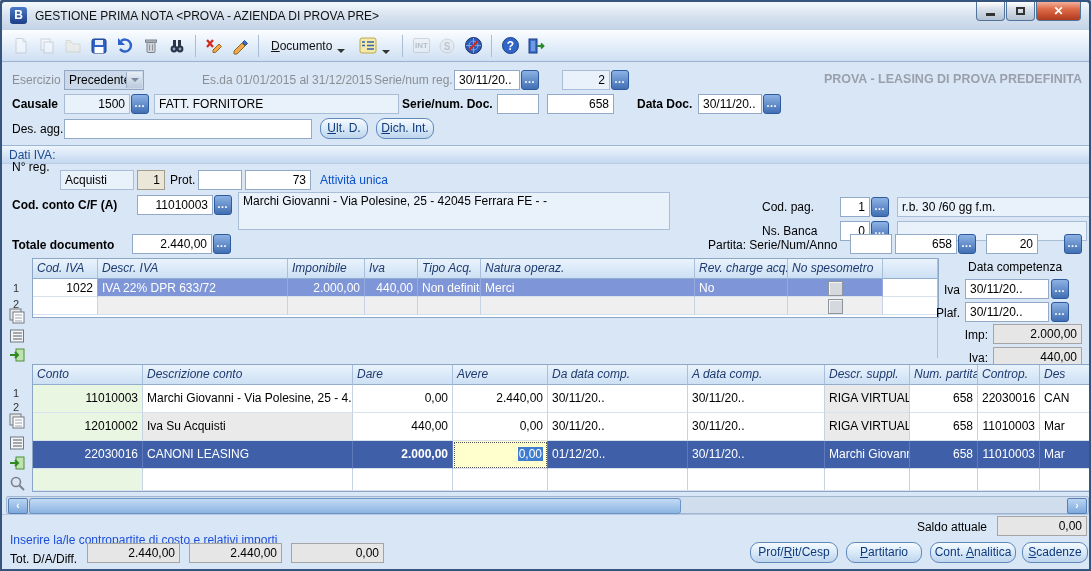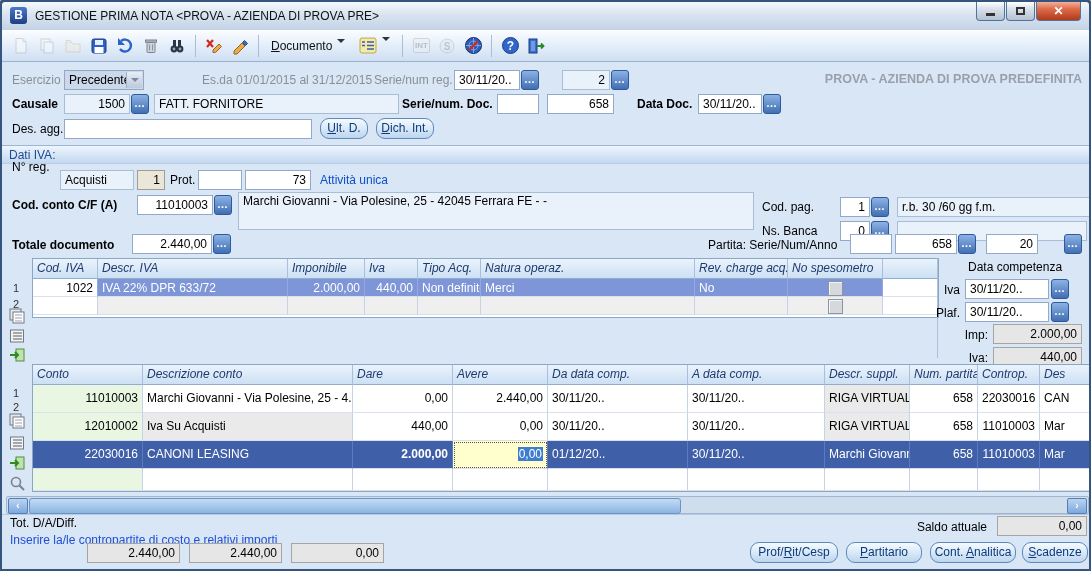--- a/index.html
+++ b/index.html
@@ -16,21 +16,21 @@
     background:linear-gradient(#ffffff,#d8e0ea 40%,#b4c2d2);display:flex;align-items:center;justify-content:center;cursor:pointer;}
   .winbtn.close{width:45px;background:linear-gradient(#f3b09a,#dd6a47 40%,#b03a1d);color:#fff;font-weight:bold;font-size:12px;}
   .glyph-min{width:9px;height:3px;background:#333;margin-top:6px;}
   .glyph-max{width:9px;height:8px;border:2px solid #333;box-sizing:border-box;}
   
   .toolbar{position:absolute;left:0;top:28px;right:0;height:32px;display:flex;align-items:center;padding:0 6px;box-sizing:border-box;
     background:linear-gradient(#fbfdff,#e2edf9 55%,#cfdff2);border-bottom:1px solid #9bb3d1;}
   .ticon{width:26px;height:24px;display:flex;align-items:center;justify-content:center;border-radius:3px;cursor:pointer;flex:none;}
   .ticon.dis{opacity:.45;filter:grayscale(60%);cursor:default;}
   .tsep{width:1px;height:22px;background:#a9bdd6;margin:0 5px;flex:none;}
-  .tbtn{display:flex;align-items:flex-start;gap:5px;font-size:12px;color:#111;padding:3px 7px;border-radius:3px;cursor:pointer;flex:none;}
+  .tbtn{display:flex;align-items:flex-end;gap:5px;font-size:12px;color:#111;padding:3px 7px;border-radius:3px;cursor:pointer;flex:none;}
   .caret{width:0;height:0;border-left:4px solid transparent;border-right:4px solid transparent;border-top:4px solid #333;}
   .key{text-decoration:underline;}
   
   .lbl{position:absolute;font-size:12px;color:#000;white-space:nowrap;line-height:14px;}
   .lbl.grey{color:#8a8f96;}
   .lbl.b{font-weight:bold;}
   .lbl.blue{color:#0b50c8;}
   .lbl.right{text-align:right;}
   .fld{position:absolute;box-sizing:border-box;height:20px;border:1px solid #92a9c8;background:#fff;
     font-size:12px;line-height:18px;padding:0 4px;white-space:nowrap;overflow:hidden;}
@@ -217,21 +217,21 @@
     <span class="arr">
         <span class="caret"></span>
       </span>
   </div>
   <div class="lbl grey" style="left:200px;top:71px">Es.da 01/01/2015 al 31/12/2015</div>
   <div class="lbl grey" style="left:372px;top:71px">Serie/num reg.</div>
   <div class="fld" style="left:452px;top:68px;width:66px">30/11/20..</div>
   <div class="dots" style="left:519px;top:68px">…</div>
   <div class="fld ro r" style="left:560px;top:68px;width:48px">2</div>
   <div class="dots" style="left:609px;top:68px">…</div>
-  <div class="lbl b right" style="left:770px;top:70px;width:310px;color:#9aa0ab;font-size:12.5px">PROVA - AZIENDA DI PROVA PREDEFINITA</div>
+  <div class="lbl b right" style="left:770px;top:70px;width:310px;color:#9aa0ab;font-size:12.5px">PROVA - LEASING DI PROVA PREDEFINITA</div>
 
   <div class="lbl b" style="left:10px;top:95px">Causale</div>
   <div class="fld ro r" style="left:62px;top:92px;width:66px">1500</div>
   <div class="dots" style="left:129px;top:92px">…</div>
   <div class="fld ro" style="left:152px;top:92px;width:245px">FATT. FORNITORE</div>
   <div class="lbl b" style="left:400px;top:95px">Serie/num. Doc.</div>
   <div class="fld" style="left:495px;top:92px;width:42px"></div>
   <div class="fld r" style="left:545px;top:92px;width:67px">658</div>
   <div class="lbl b" style="left:635px;top:95px">Data Doc.</div>
   <div class="fld" style="left:696px;top:92px;width:64px">30/11/20..</div>
@@ -252,21 +252,21 @@
   <div class="fld ro" style="left:58px;top:168px;width:74px">Acquisti</div>
   <div class="fld beige r" style="left:135px;top:168px;width:28px">1</div>
   <div class="lbl" style="left:168px;top:171px">Prot.</div>
   <div class="fld" style="left:196px;top:168px;width:44px"></div>
   <div class="fld r" style="left:243px;top:168px;width:66px">73</div>
   <div class="lbl blue" style="left:318px;top:171px">Attività unica</div>
 
   <div class="lbl b" style="left:10px;top:196px">Cod. conto C/F  (A)</div>
   <div class="fld r" style="left:135px;top:193px;width:76px">11010003</div>
   <div class="dots" style="left:212px;top:193px">…</div>
-  <div class="fld ro" style="left:236px;top:190px;width:516px;height:38px;line-height:16px">Marchi Giovanni  - Via Polesine, 25 - 42045 Ferrara FE -  -</div>
+  <div class="fld ro" style="left:236px;top:190px;width:432px;height:38px;line-height:16px">Marchi Giovanni  - Via Polesine, 25 - 42045 Ferrara FE -  -</div>
   <div class="lbl" style="left:760px;top:198px">Cod. pag.</div>
   <div class="fld r" style="left:838px;top:195px;width:30px">1</div>
   <div class="dots" style="left:869px;top:195px">…</div>
   <div class="fld ro" style="left:895px;top:195px;width:224px">r.b. 30 /60 gg f.m.</div>
   <div class="lbl" style="left:760px;top:222px">Ns. Banca</div>
   <div class="fld r" style="left:838px;top:219px;width:30px">0</div>
   <div class="dots" style="left:869px;top:219px">…</div>
   <div class="fld ro" style="left:895px;top:219px;width:190px"></div>
 
   <div class="lbl b" style="left:10px;top:236px">Totale documento</div>
@@ -450,21 +450,21 @@
     <div class="sthumb"></div>
     <div class="sarrow" style="right:1px">›</div>
   </div>
 
   <div class="statusline"></div>
 
   <div class="lbl" style="left:8px;top:531px;color:#1d4ed8">Inserire la/le contropartite di costo e relativi importi</div>
   <div class="lbl right" style="left:870px;top:518px;width:115px">Saldo attuale</div>
   <div class="fld dis r" style="left:995px;top:514px;width:90px">0,00</div>
 
-  <div class="lbl" style="left:8px;top:514px">Tot. D/A/Diff.</div>
+  <div class="lbl" style="left:8px;top:550px">Tot. D/A/Diff.</div>
   <div class="fld dis r" style="left:85px;top:541px;width:93px">2.440,00</div>
   <div class="fld dis r" style="left:187px;top:541px;width:93px">2.440,00</div>
   <div class="fld dis r" style="left:289px;top:541px;width:93px">0,00</div>
 
   <div class="btn" style="left:748px;top:540px;width:88px;height:21px;line-height:19px">
     <span>Prof/</span><span class="key">R</span><span>it/Cesp</span>
   </div>
   <div class="btn" style="left:844px;top:540px;width:76px;height:21px;line-height:19px">
     <span></span><span class="key">P</span><span>artitario</span>
   </div>

